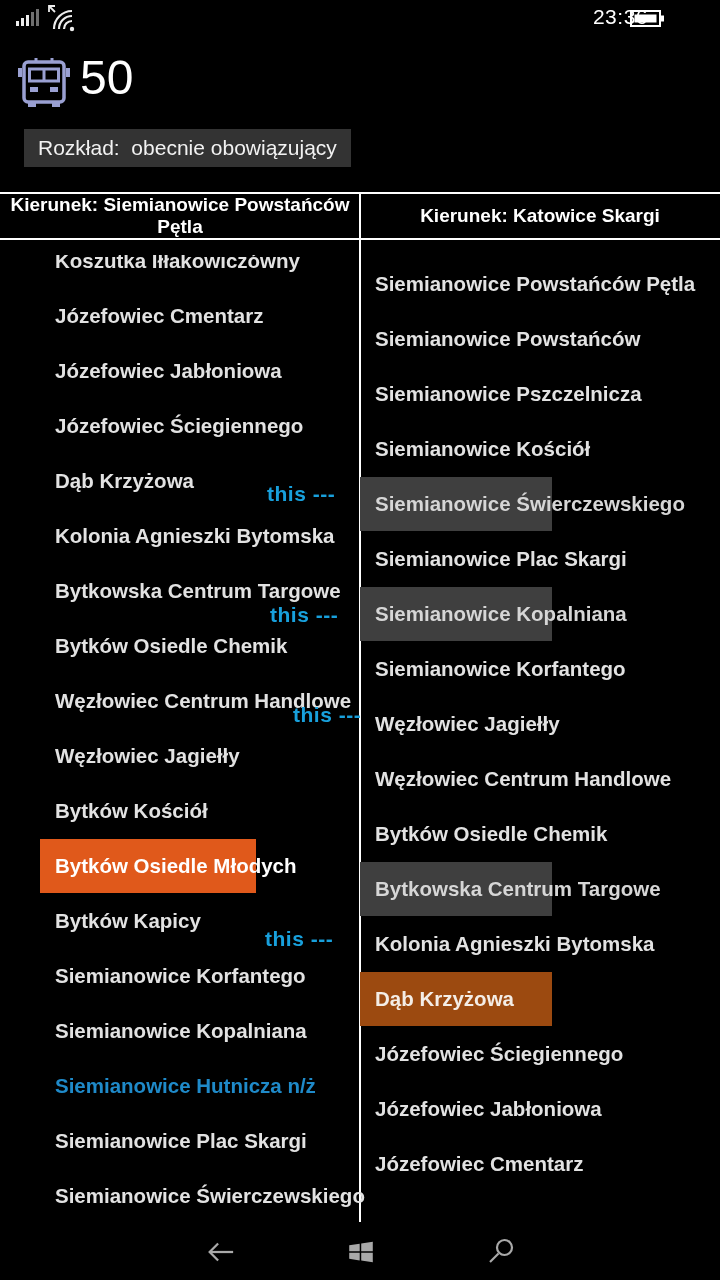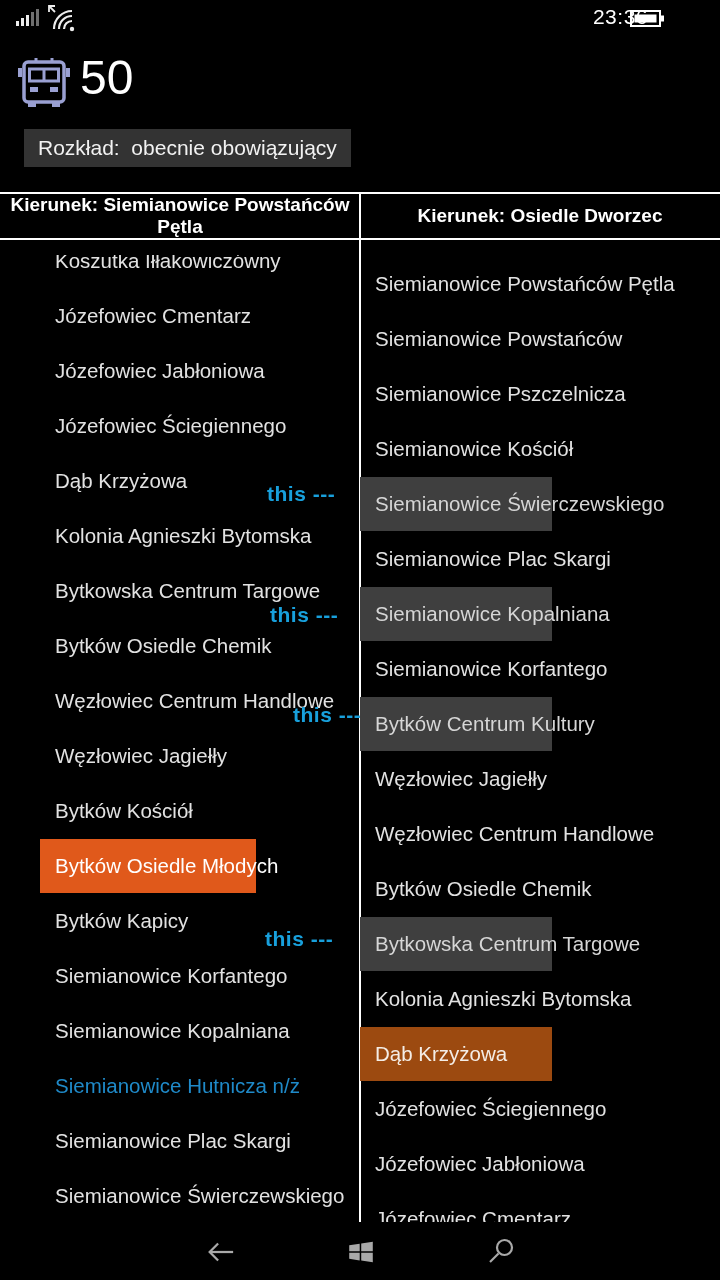--- a/index.html
+++ b/index.html
@@ -27,21 +27,21 @@
     position:absolute;left:0;top:192px;width:720px;height:48px;box-sizing:border-box;
     border-top:2px solid #fff;border-bottom:2px solid #fff;display:flex;
   }
   .table-header .th{
     width:360px;display:flex;align-items:center;justify-content:center;
     font-size:19px;font-weight:600;color:#fff;text-align:center;padding:0 4px;box-sizing:border-box;
   }
   .col-divider{position:absolute;left:359px;top:192px;width:2px;height:1030px;background:#fff;}
   
   .stops-area{position:absolute;left:0;top:255px;width:720px;height:967px;overflow:hidden;display:flex;}
-  .stop-col{width:296px;position:relative;}
+  .stop-col{width:296px;position:relative;font-weight:bold;}
   .stop-col.left .col-inner{margin-top:-22px;}
   .stop-col.right .col-inner{margin-top:1px;padding-left:24px;}
   .stop-row{height:55px;position:relative;}
   .stop-box{
     position:absolute;left:40px;right:40px;top:0.5px;bottom:0.5px;
     display:flex;align-items:center;padding-left:15px;
   }
   .stop-label{font-size:20.5px;color:#e2e2e2;white-space:nowrap;}
   .hl-accent{background:var(--accent,#e0591b);}
   .hl-accent .stop-label{color:#fff;}
@@ -113,21 +113,21 @@
       </g>
     </svg>
     <div class="line-number">50</div>
     <div class="schedule-bar">
       <span>Rozkład:  obecnie obowiązujący</span>
     </div>
   </div>
 
   <div class="table-header">
     <div class="th">Kierunek: Siemianowice Powstańców Pętla</div>
-    <div class="th">Kierunek: Osiedle Dworzec</div>
+    <div class="th">Kierunek: Katowice Skargi</div>
   </div>
   <div class="col-divider"></div>
 
   <div class="stops-area">
     <div class="stop-col left">
       <div class="col-inner" id="stop-list-0">
           <div class="stop-row">
             <div class="stop-box hl-none">
               <span class="stop-label">Koszutka Iłłakowiczówny</span>
             </div>
@@ -252,25 +252,20 @@
             </div>
           </div>
           <div class="stop-row">
             <div class="stop-box hl-gray">
               <span class="stop-label">Siemianowice Kopalniana</span>
             </div>
           </div>
           <div class="stop-row">
             <div class="stop-box hl-none">
               <span class="stop-label">Siemianowice Korfantego</span>
-            </div>
-          </div>
-          <div class="stop-row">
-            <div class="stop-box hl-gray">
-              <span class="stop-label">Bytków Centrum Kultury</span>
             </div>
           </div>
           <div class="stop-row">
             <div class="stop-box hl-none">
               <span class="stop-label">Węzłowiec Jagiełły</span>
             </div>
           </div>
           <div class="stop-row">
             <div class="stop-box hl-none">
               <span class="stop-label">Węzłowiec Centrum Handlowe</span>

